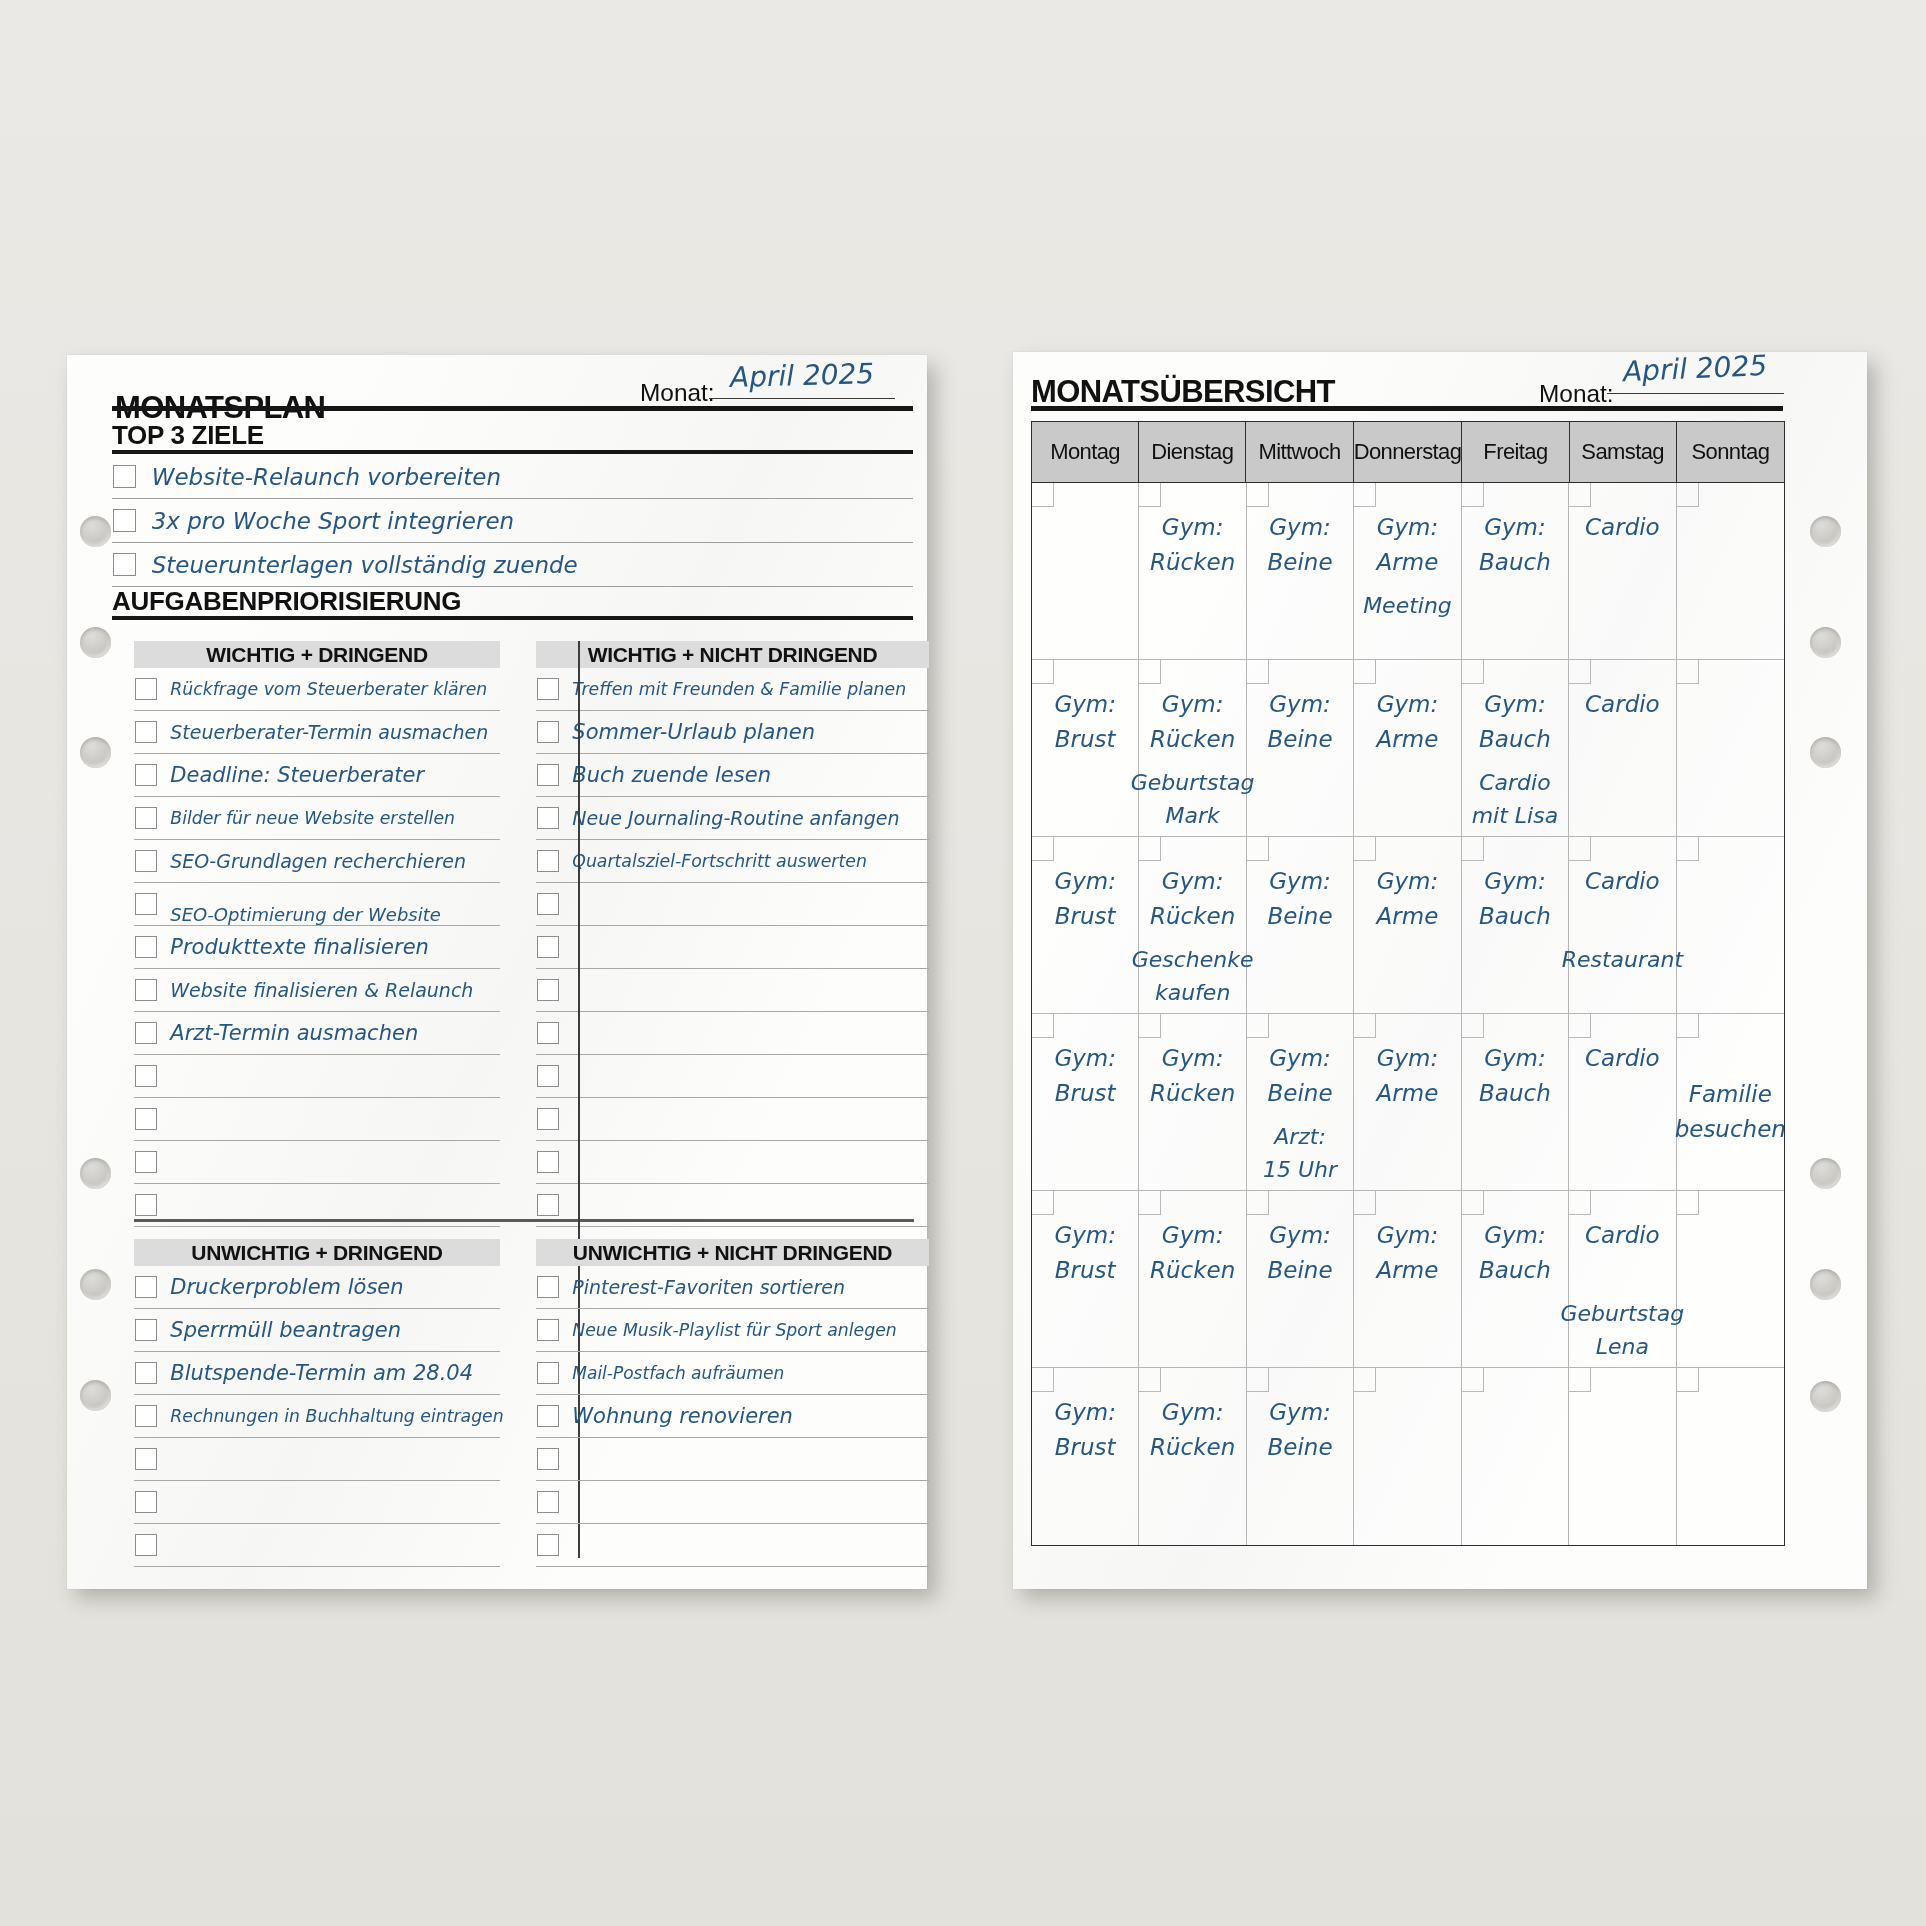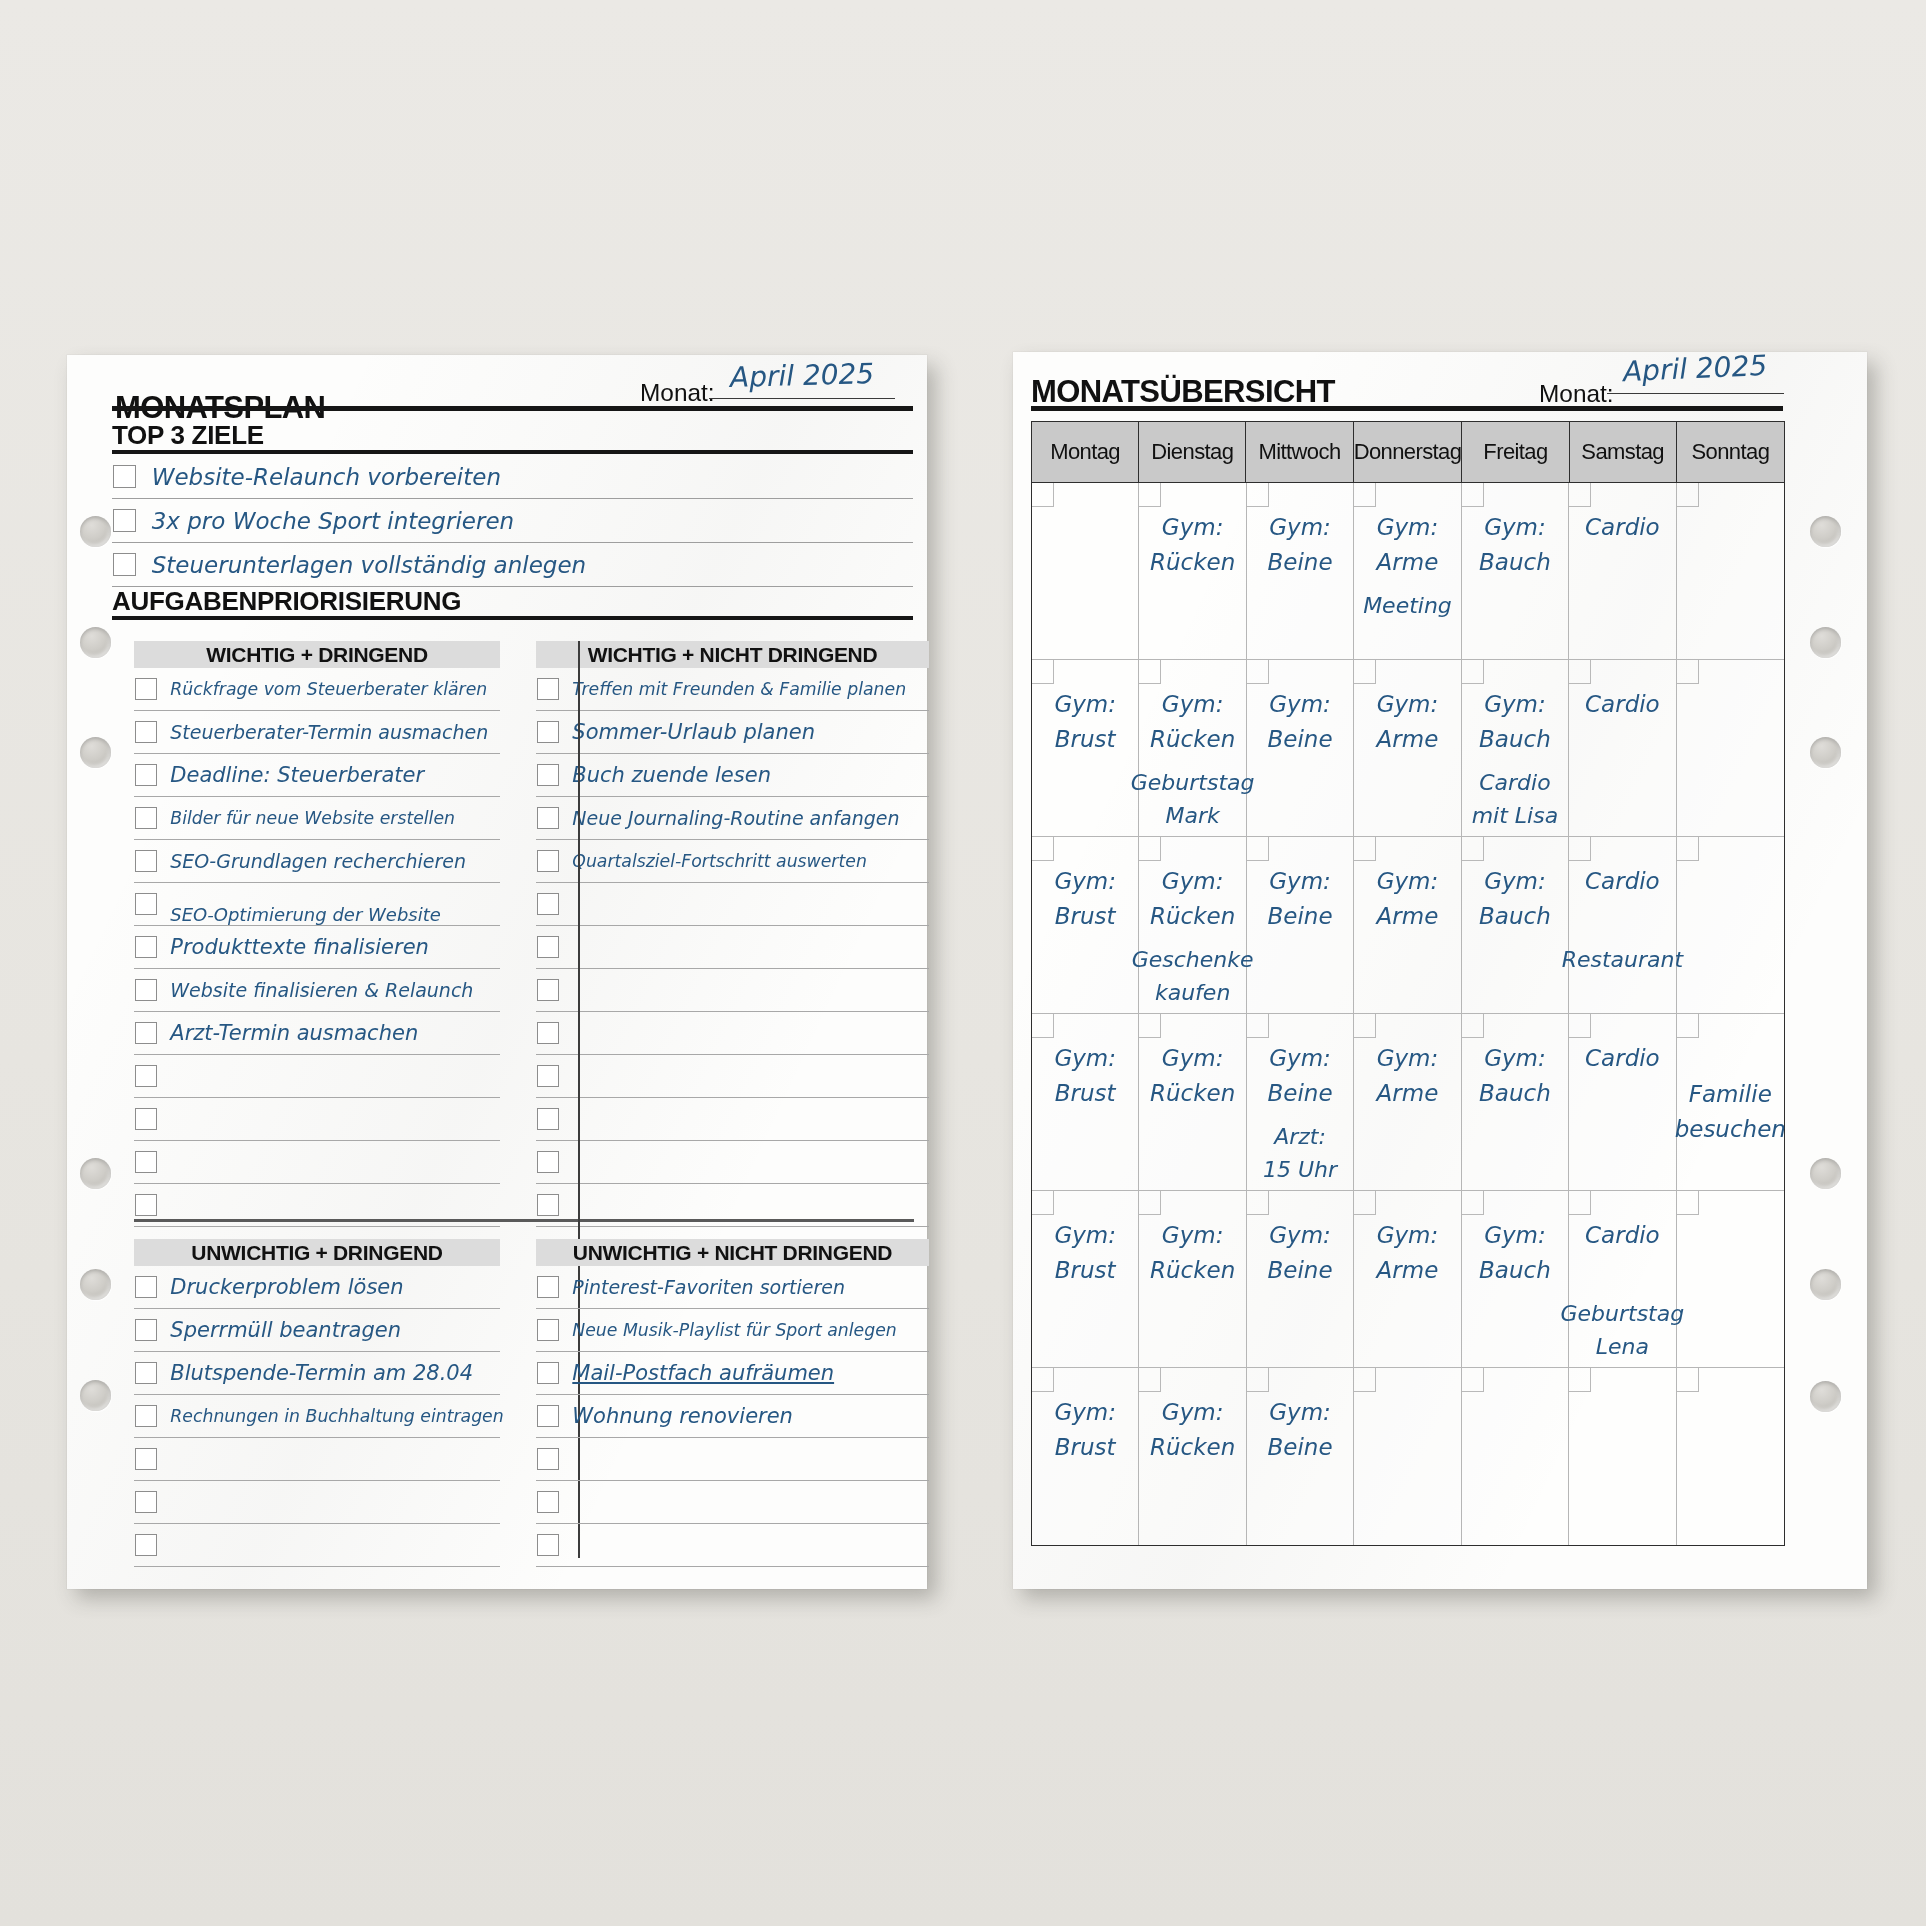--- a/index.html
+++ b/index.html
@@ -108,21 +108,21 @@
       <div class="goal-row">
         <span class="checkbox"></span>
         <span class="hand goal-label">Website-Relaunch vorbereiten</span>
       </div>
       <div class="goal-row">
         <span class="checkbox"></span>
         <span class="hand goal-label">3x pro Woche Sport integrieren</span>
       </div>
       <div class="goal-row">
         <span class="checkbox"></span>
-        <span class="hand goal-label">Steuerunterlagen vollständig anlegen</span>
+        <span class="hand goal-label">Steuerunterlagen vollständig zuende</span>
       </div>
     </div>
 
   <div class="lp-h2" id="lp-h2-prio">AUFGABENPRIORISIERUNG</div>
   <div class="rule-thick" id="lp-rule-prio"></div>
 
   <div id="quad-top">
     <div class="quad">
       <div class="quad-header">WICHTIG + DRINGEND</div>
       <div class="quad-rows">
@@ -265,21 +265,21 @@
           <div class="q-row">
             <span class="checkbox"></span>
             <span class="hand q-label" style="font-size: 19px;">Pinterest-Favoriten sortieren</span>
           </div>
           <div class="q-row">
             <span class="checkbox"></span>
             <span class="hand q-label" style="font-size: 17.3px;">Neue Musik-Playlist für Sport anlegen</span>
           </div>
           <div class="q-row">
             <span class="checkbox"></span>
-            <span class="hand q-label" style="font-size: 21px; text-decoration: underline;">Mail-Postfach aufräumen</span>
+            <span class="hand q-label" style="font-size: 17px;">Mail-Postfach aufräumen</span>
           </div>
           <div class="q-row">
             <span class="checkbox"></span>
             <span class="hand q-label" style="font-size: 21px;">Wohnung renovieren</span>
           </div>
           <div class="q-row">
             <span class="checkbox"></span>
           </div>
           <div class="q-row">
             <span class="checkbox"></span>

